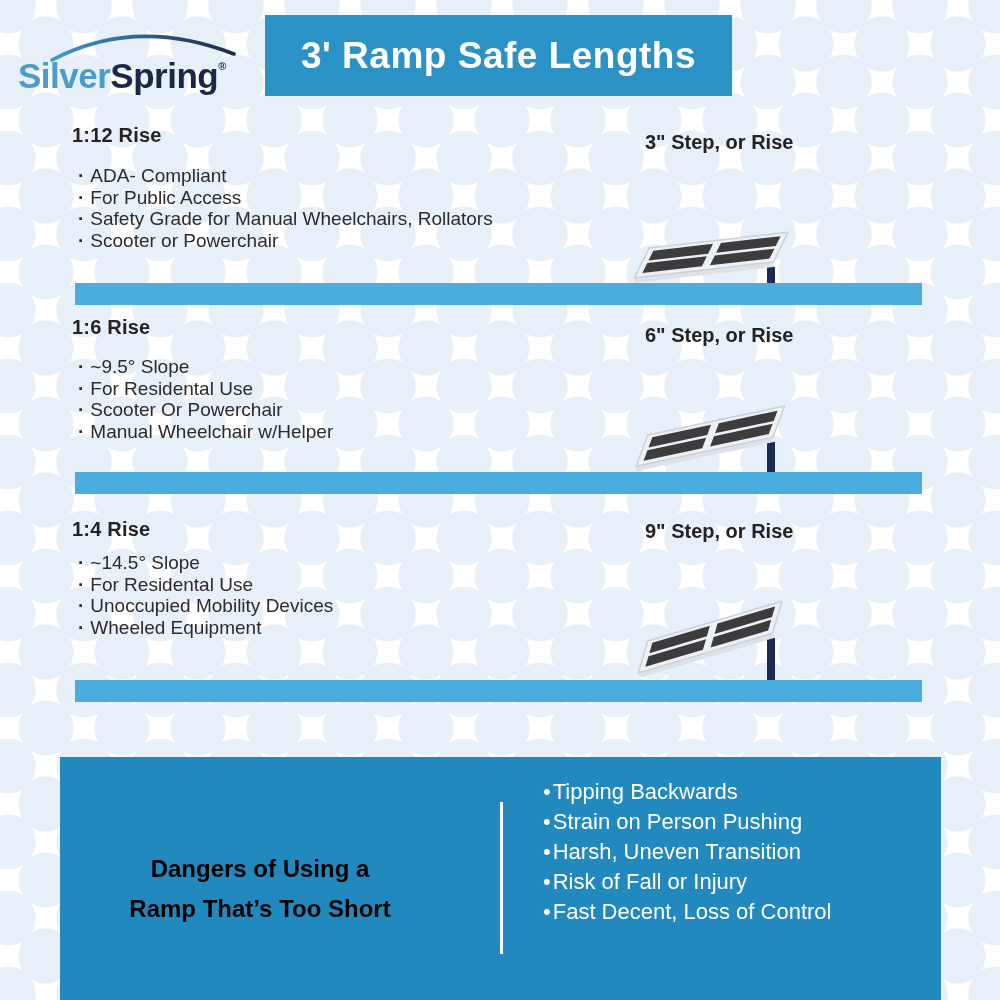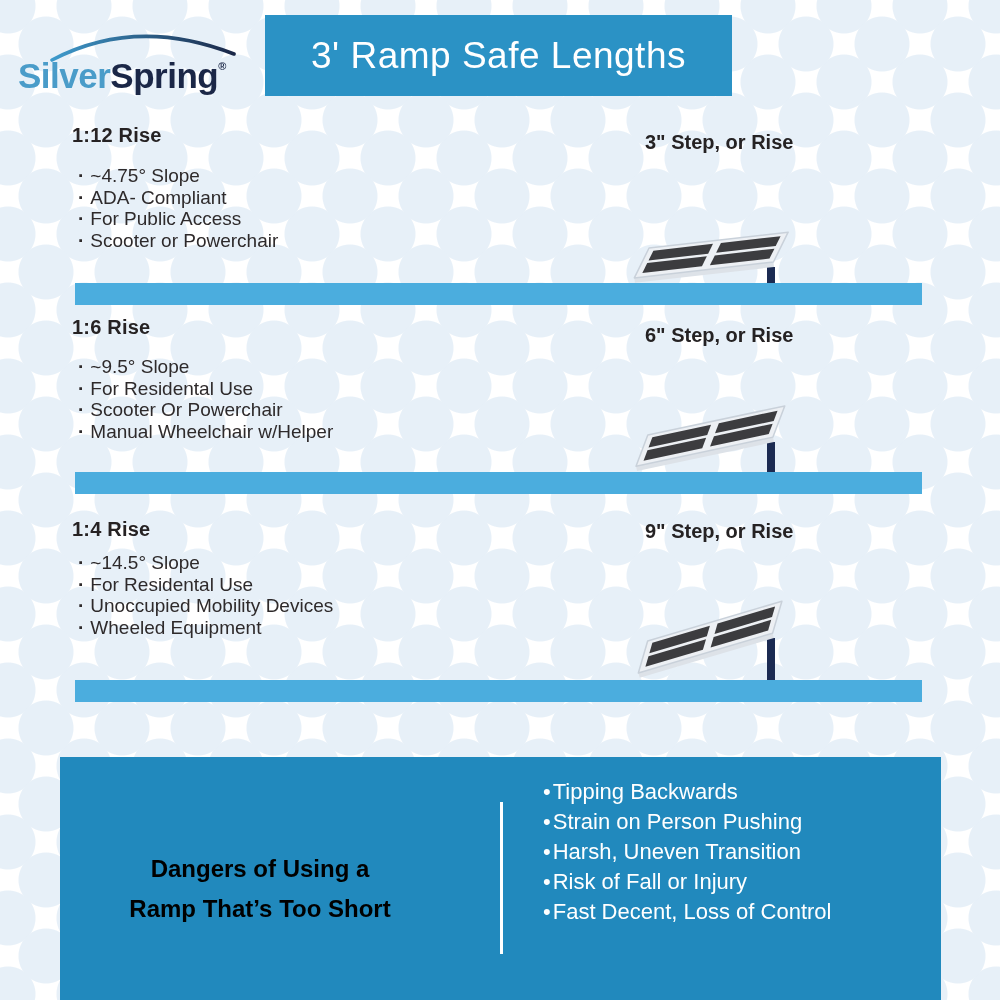--- a/index.html
+++ b/index.html
@@ -18,21 +18,21 @@
   .logo-arc{position:absolute;left:30px;top:0px;}
   .logo-text{position:absolute;left:0;bottom:4px;white-space:nowrap;
     font-size:35px;font-weight:bold;letter-spacing:-0.5px;}
   .lt-silver{color:#4a9cc9;}
   .lt-spring{color:#1b2747;margin-top:48px;}
   .lt-reg{font-size:11px;color:#1b2747;vertical-align:18px;font-weight:bold;}
   .banner{
     position:absolute;left:265px;top:15px;width:467px;height:81px;
     background:#2b92c5;display:flex;align-items:center;justify-content:center;
   }
-  .banner-title{color:#ffffff;font-size:37px;font-weight:normal;letter-spacing:0.5px;}
+  .banner-title{color:#ffffff;font-size:37px;font-weight:bold;letter-spacing:0.5px;}
   
   .rise-heading{position:absolute;left:72px;font-size:20px;font-weight:800;color:#262223;letter-spacing:0.2px;}
   .rise-list{position:absolute;left:78px;margin:0;padding:0;list-style:none;
     font-size:19px;color:#2e2a2b;font-weight:500;}
   .rise-list li{line-height:21.5px;white-space:nowrap;}
   .rise-list li::before{content:"·";margin-right:6px;font-weight:bold;}
   .step-label{position:absolute;left:645px;font-size:20px;font-weight:bold;color:#252223;white-space:nowrap;}
   .ramp{position:absolute;left:628px;}
   .ground-bar{position:absolute;left:75px;width:847px;height:22px;background:#4badde;}
   .h1{top:124px;} .ul1{top:165px;} .sl1{top:131px;} .rp1{top:221px;} .gb1{top:283px;}
@@ -67,23 +67,23 @@
     </svg>
     <div class="logo-text"><span class="lt-silver">Silver</span><span class="lt-spring">Spring</span><span class="lt-reg">®</span></div>
   </div>
 
   <div class="banner">
     <span class="banner-title">3' Ramp Safe Lengths</span>
   </div>
 
   <div class="rise-heading h1">1:12 Rise</div>
   <ul class="rise-list ul1">
-    <li>~4.75° Slope</li>
     <li>ADA- Compliant</li>
     <li>For Public Access</li>
+    <li>Safety Grade for Manual Wheelchairs, Rollators</li>
     <li>Scooter or Powerchair</li>
   </ul>
   <div class="step-label sl1">3" Step, or Rise</div>
   <svg class="ramp rp1" width="175" height="62" viewBox="0 0 175 62">
     <rect x="139" y="46" width="8" height="16" fill="#1c2b52"></rect>
     <g transform="translate(6,5) rotate(-6.5 140 41)">
       <polygon points="0,36 140,36 140,41 0,41" fill="#dde2e8"></polygon>
       <polygon points="0,36 140,36 158,8 18,8" fill="#edf0f4" stroke="#c9d1da" stroke-width="1.5" stroke-linejoin="round"></polygon>
       <polygon points="8.5,32.1 68.5,32.1 74.5,22.8 14.5,22.8" fill="#3c3c3f"></polygon>
       <polygon points="76.5,32.1 136.5,32.1 142.5,22.8 82.5,22.8" fill="#3c3c3f"></polygon>

